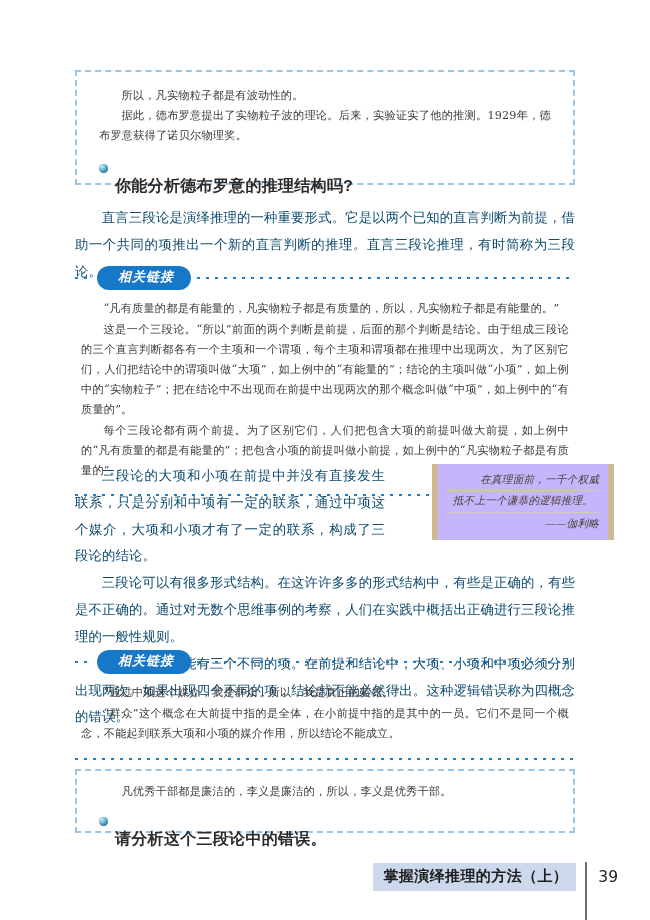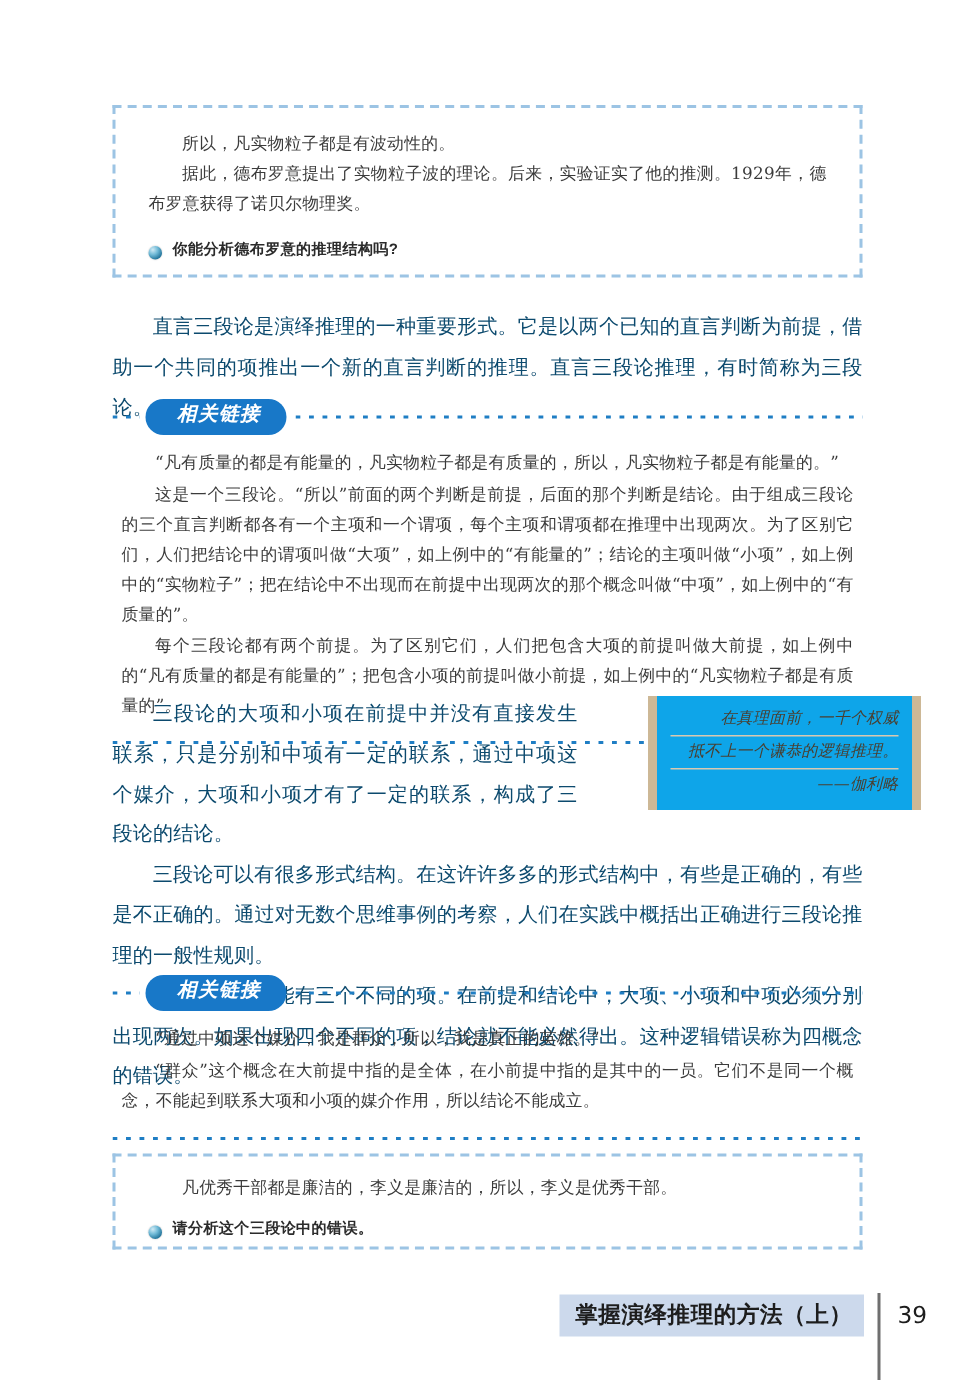--- a/index.html
+++ b/index.html
@@ -58,26 +58,27 @@
   .sphere {
     display: inline-block;
     width: 9px; height: 9px;
     border-radius: 50%;
     margin-top: 5px;
     flex: 0 0 auto;
     background: radial-gradient(circle at 32% 28%, #cfeaf5 0%, #6fb9d6 38%, #1d6f96 78%, #124b68 100%);
     box-shadow: 0 0 1px rgba(0,0,0,.35);
   }
   .bullet-text {
-    font-family: Liberation Sans, sans-serif;
-    font-size: 10px;
+    font-family: Liberation Mono, monospace;
+    font-size: 16px;
     font-weight: bold;
     color: #2b2b2b;
     line-height: 1.5;
     letter-spacing: 0.3px;
+    margin-top: 16px;
   }
 
   
   .link-section { position: absolute; left: 75px; width: 500px; }
 
   .link-header {
     position: relative;
     height: 24px;
     display: flex;
     align-items: center;
@@ -116,40 +117,40 @@
     margin-top: 7px;
     background-image: linear-gradient(to right, #1f7ec4 0 3px, transparent 3px 9px);
     background-size: 9px 2px;
     background-repeat: repeat-x;
   }
 
   
   .quote-box {
     position: absolute;
     width: 182px;
-    background: #0ea5e9;
+    background: #c4b5fd;
     padding: 0;
   }
   .quote-inner {
     border-left: 6px solid #cdb896;
     border-right: 6px solid #cdb896;
     padding: 5px 9px 6px 9px;
   }
   .quote-line {
     font-family: "DejaVu Serif", "Liberation Serif", serif;
     font-size: 10.6px;
     font-style: italic;
     color: #4a3f30;
     line-height: 1.62;
     border-bottom: 1px solid #d9c9b1;
     padding: 2px 0 2px 0;
     letter-spacing: .2px;
   }
   .quote-line.l1 { text-align: right; }
-  .quote-line.l2 { text-align: right; }
+  .quote-line.l2 { text-align: center; font-family: Liberation Mono, monospace; }
   .quote-line.l3 { text-align: right; border-bottom: none; }
 
   
   .footer {
     position: absolute;
     left: 0; top: 862px;
     width: 650px;
     height: 30px;
     display: flex;
     align-items: center;

